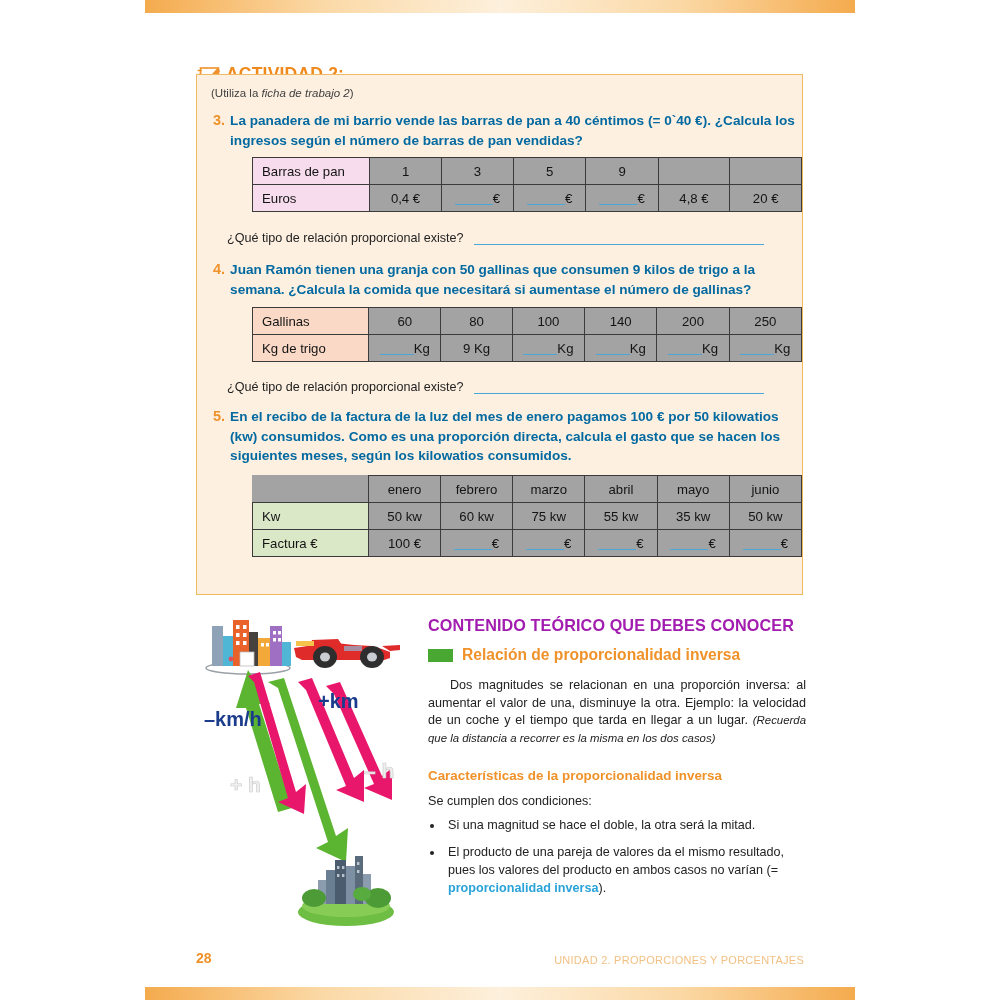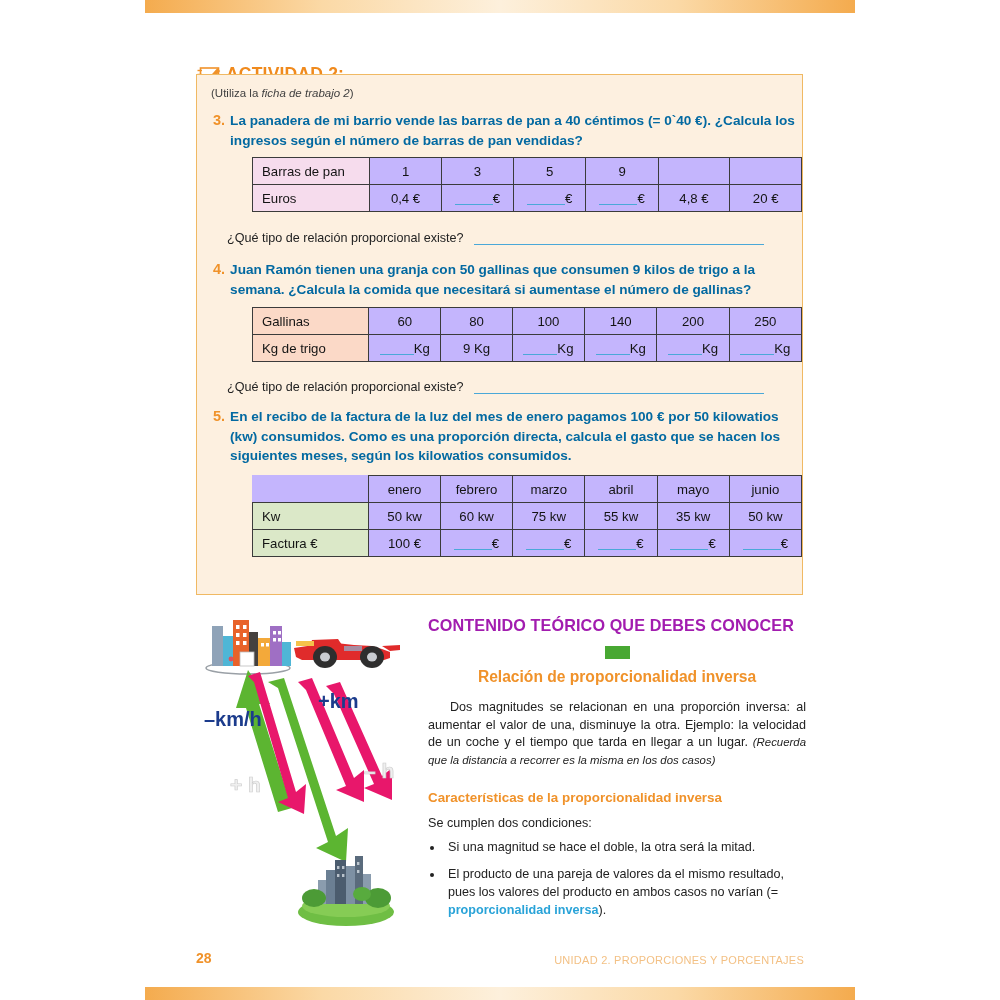--- a/index.html
+++ b/index.html
@@ -52,21 +52,21 @@
     max-width: 566px;
   }
   .q3 { left: 16px; top: 36px; }
   .q4 { left: 16px; top: 185px; }
   .q5 { left: 16px; top: 332px; }
 
   
   table.pt {
     position: absolute; border-collapse: collapse;
     font-size: 13.2px; color: #141414;
-    background: #c4b5fd;
+    background: #a3a3a3;
   }
   table.pt td {
     border: 1.1px solid #3b3b3b;
     text-align: center; height: 26px;
     padding: 0 3px; white-space: nowrap;
   }
   table.pt td.rowhead {
     text-align: left; padding-left: 9px; width: 105px;
   }
   table.pt td.blank-head { border: none; background: transparent; }
@@ -86,21 +86,21 @@
   .rel-text { font-size: 12.6px; color: #222; }
   .rel-rule { width: 290px; border-bottom: 1.6px solid #4aa8d8; height: 12px; }
   .rel1 { left: 30px; top: 156px; }
   .rel2 { left: 30px; top: 305px; }
 
   
   .theory { position: absolute; left: 428px; top: 616px; width: 378px; }
   .th-title {
     color: #a21caf; font-weight: bold; font-size: 16.2px; letter-spacing: .1px;
   }
-  .th-sub-row { display: flex; align-items: center; gap: 9px; margin-top: 11px; flex-direction: column; }
+  .th-sub-row { display: flex; align-items: center; gap: 9px; margin-top: 11px; }
   .th-marker { width: 25px; height: 13px; background: #48a832; }
   .th-sub { color: #f0922a; font-weight: bold; font-size: 15.6px; }
   .th-para {
     margin-top: 13px; font-size: 12.6px; line-height: 17.6px;
     color: #222; text-align: justify; text-indent: 22px;
   }
   .th-para i { font-style: italic; font-size: 11.4px; }
   .th-charac {
     margin-top: 21px; color: #f0922a; font-weight: bold; font-size: 13.4px;
   }

